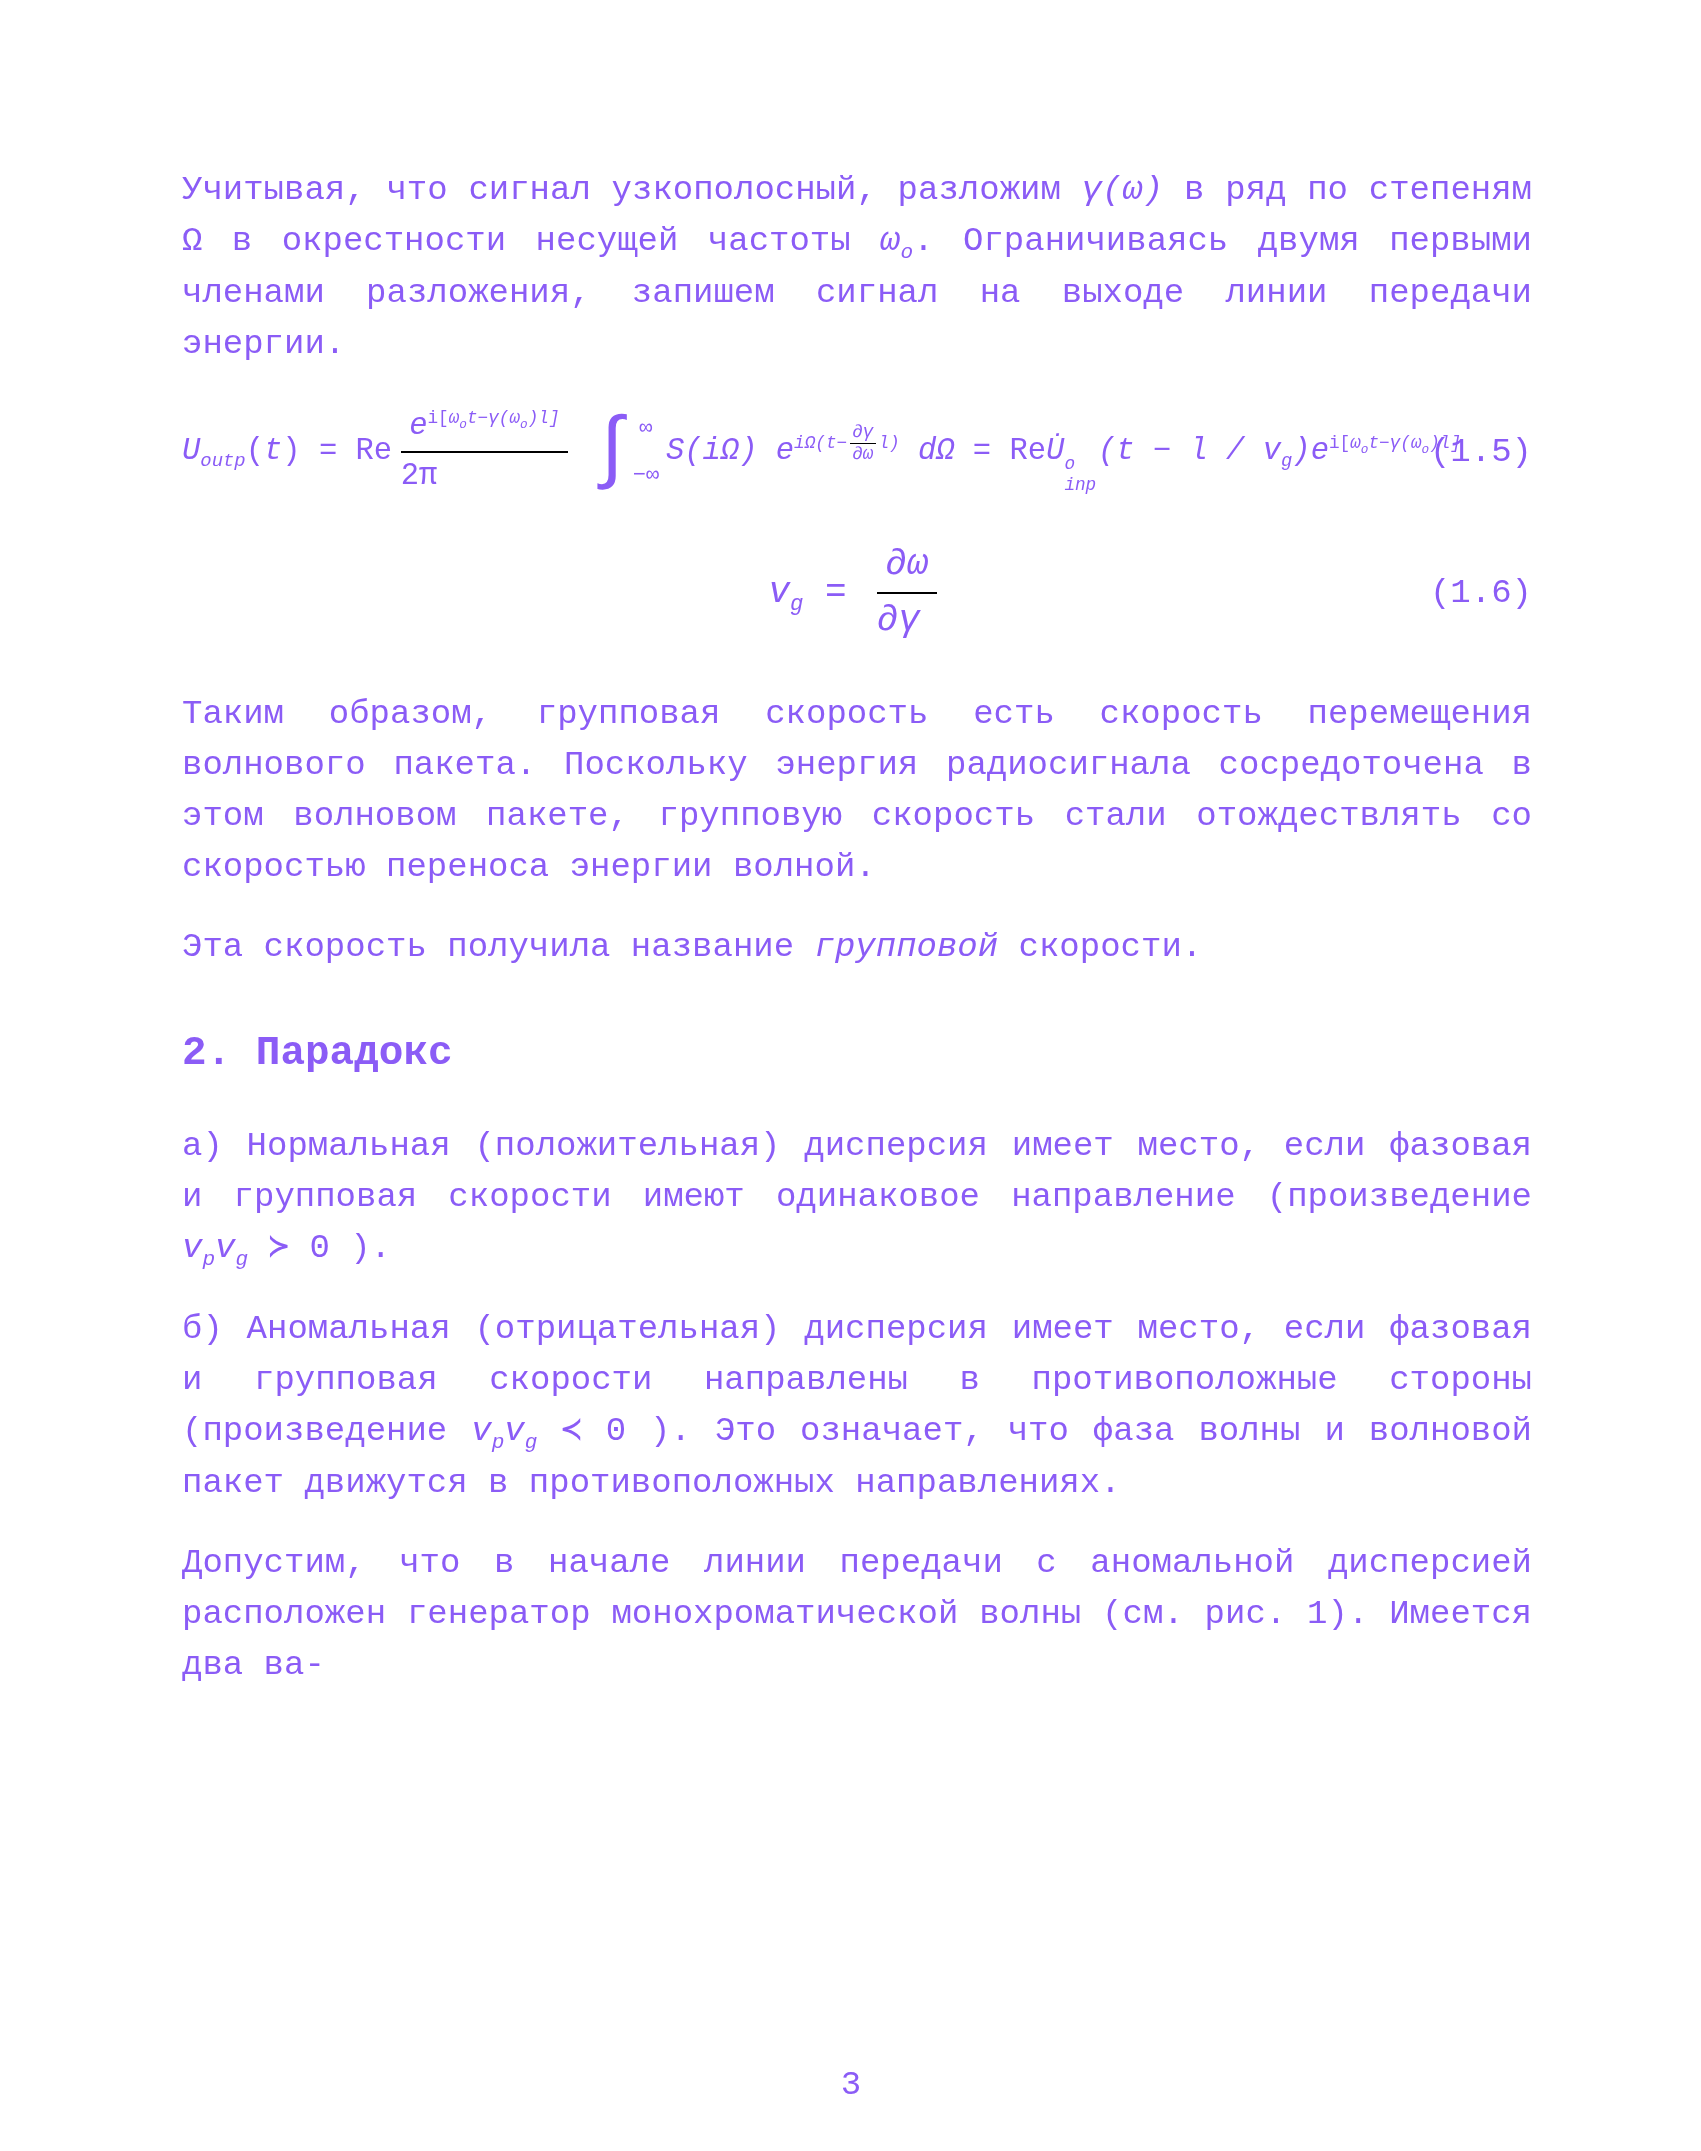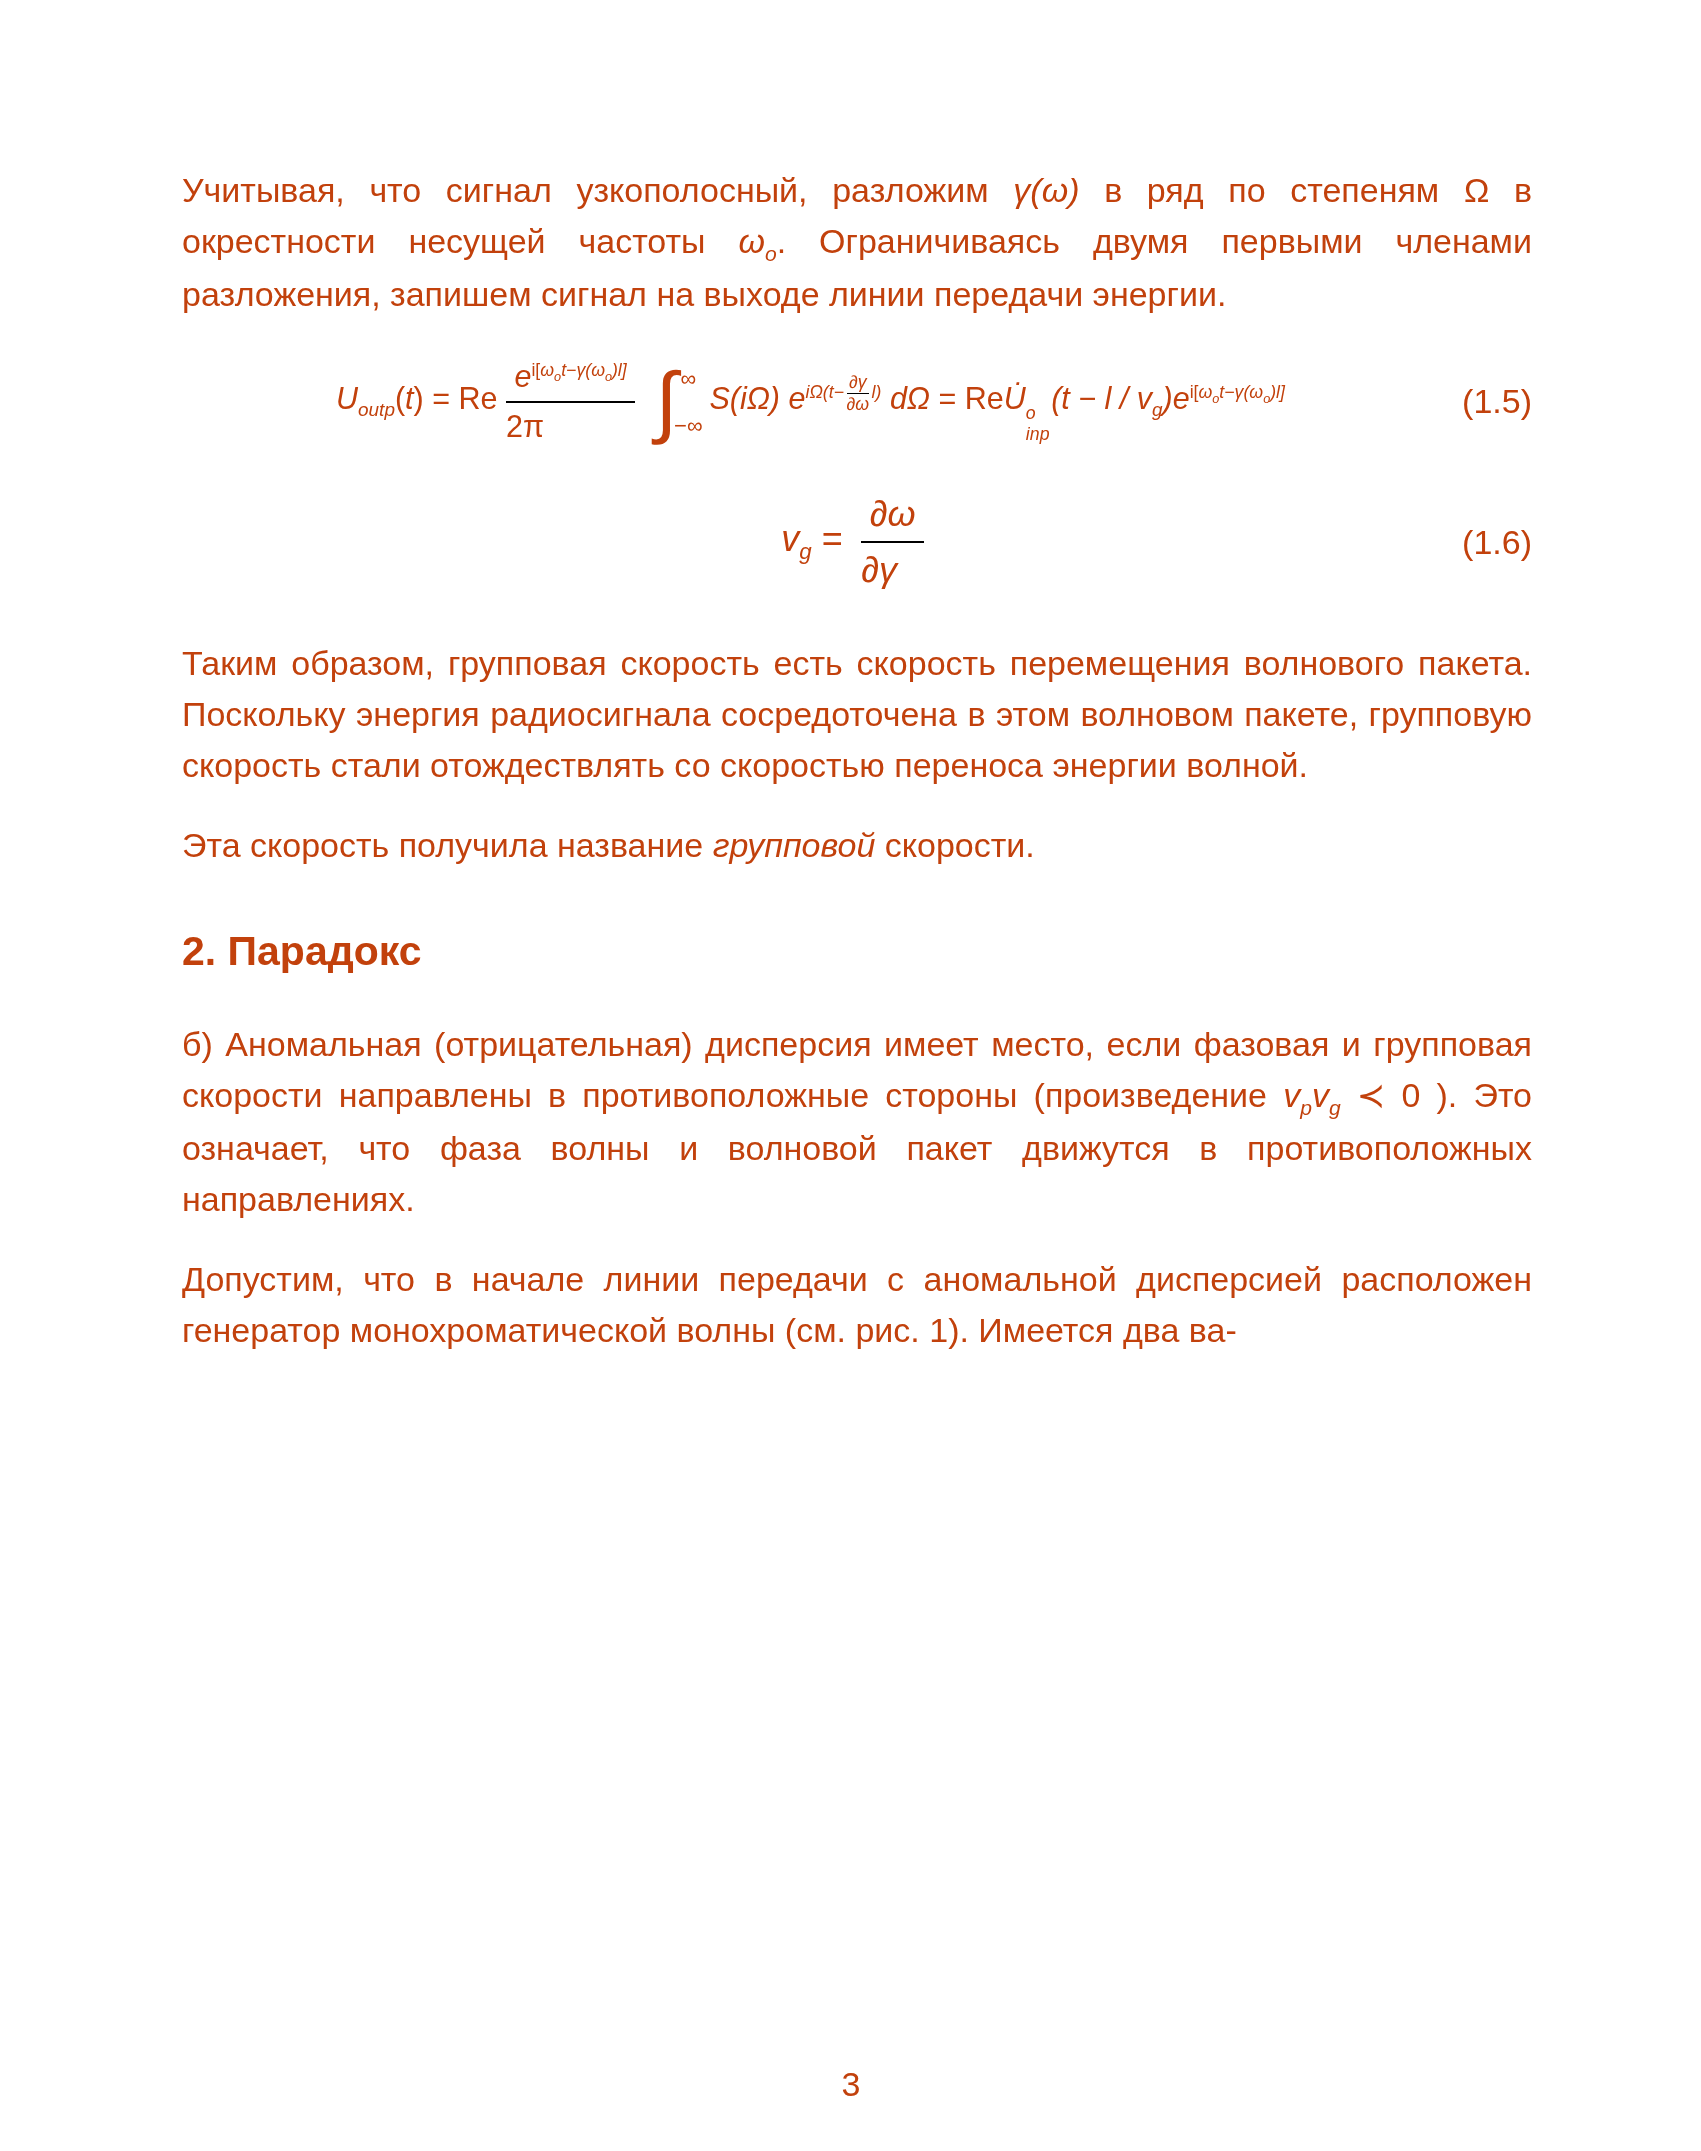--- a/index.html
+++ b/index.html
@@ -6,22 +6,22 @@
     margin: 0;
     padding: 0;
     background: #ffffff;
   }
   .page {
     position: relative;
     width: 1702px;
     height: 2151px;
     box-sizing: border-box;
     background: #ffffff;
-    color: #c2410c;
-    font-family: Liberation Sans, sans-serif;
+    color: #8b5cf6;
+    font-family: Liberation Mono, monospace;
     font-size: 34px;
     padding: 165px 170px 0 182px;
     overflow: hidden;
   }
   p.body-par {
     margin: 0 0 29px 0;
     text-align: justify;
     line-height: 1.5;
   }
   .mi { font-style: italic; }
@@ -173,20 +173,21 @@
     <span class="eq-number">(1.6)</span>
   </div>
 
   <p class="body-par"><span>Таким образом, групповая скорость есть скорость перемещения волнового пакета. Поскольку энергия радиосигнала сосредоточена в этом волновом пакете, групповую скорость стали отождествлять со скоростью переноса энергии волной.</span></p>
 
   <p class="body-par"><span>Эта скорость получила название </span><em class="term">групповой</em><span> скорости.</span></p>
 
   <h2 class="section-heading">2. Парадокс</h2>
 
 
+  <p class="body-par"><span>а) Нормальная (положительная) дисперсия имеет место, если фазовая и групповая скорости имеют одинаковое направление (произведение </span><span class="mi">v</span><span class="msub">p</span><span class="mi">v</span><span class="msub">g</span><span> ≻ 0 ).</span></p>
 
   <p class="body-par"><span>б) Аномальная (отрицательная) дисперсия имеет место, если фазовая и групповая скорости направлены в противоположные стороны (произведение </span><span class="mi">v</span><span class="msub">p</span><span class="mi">v</span><span class="msub">g</span><span> ≺ 0 ). Это означает, что фаза волны и волновой пакет движутся в противоположных направлениях.</span></p>
 
   <p class="body-par"><span>Допустим, что в начале линии передачи с аномальной дисперсией расположен генератор монохроматической волны (см. рис. 1). Имеется два ва-</span></p>
 
   <div class="page-number">3</div>
 
 </div>
 
 

